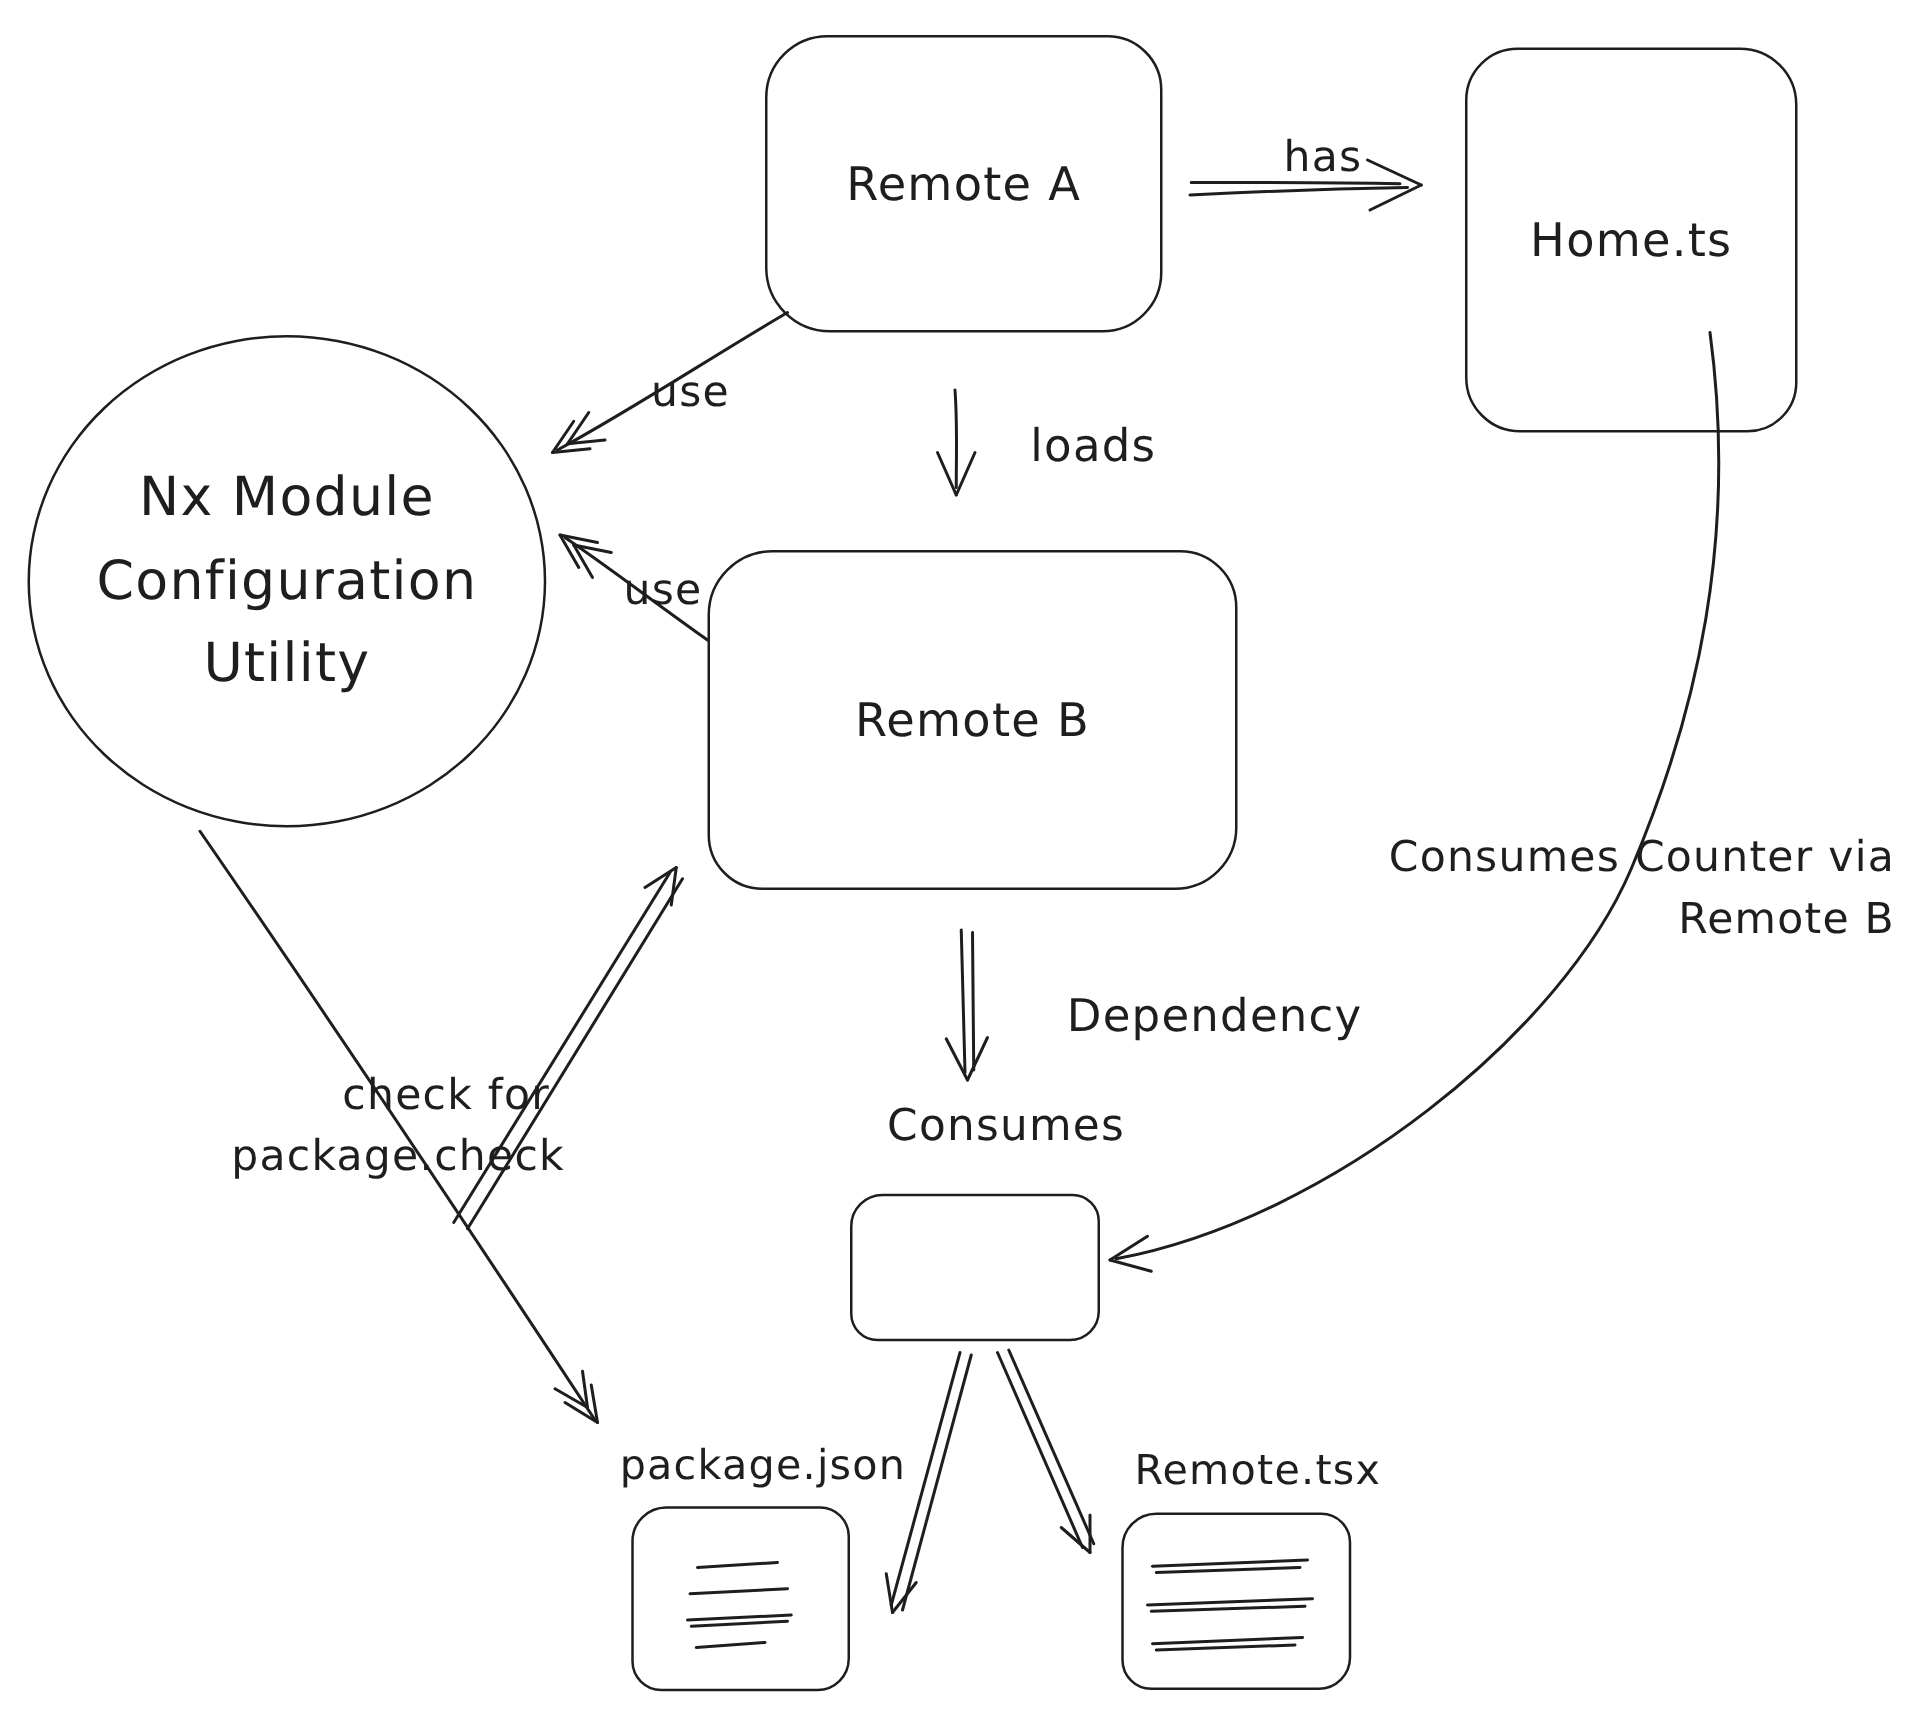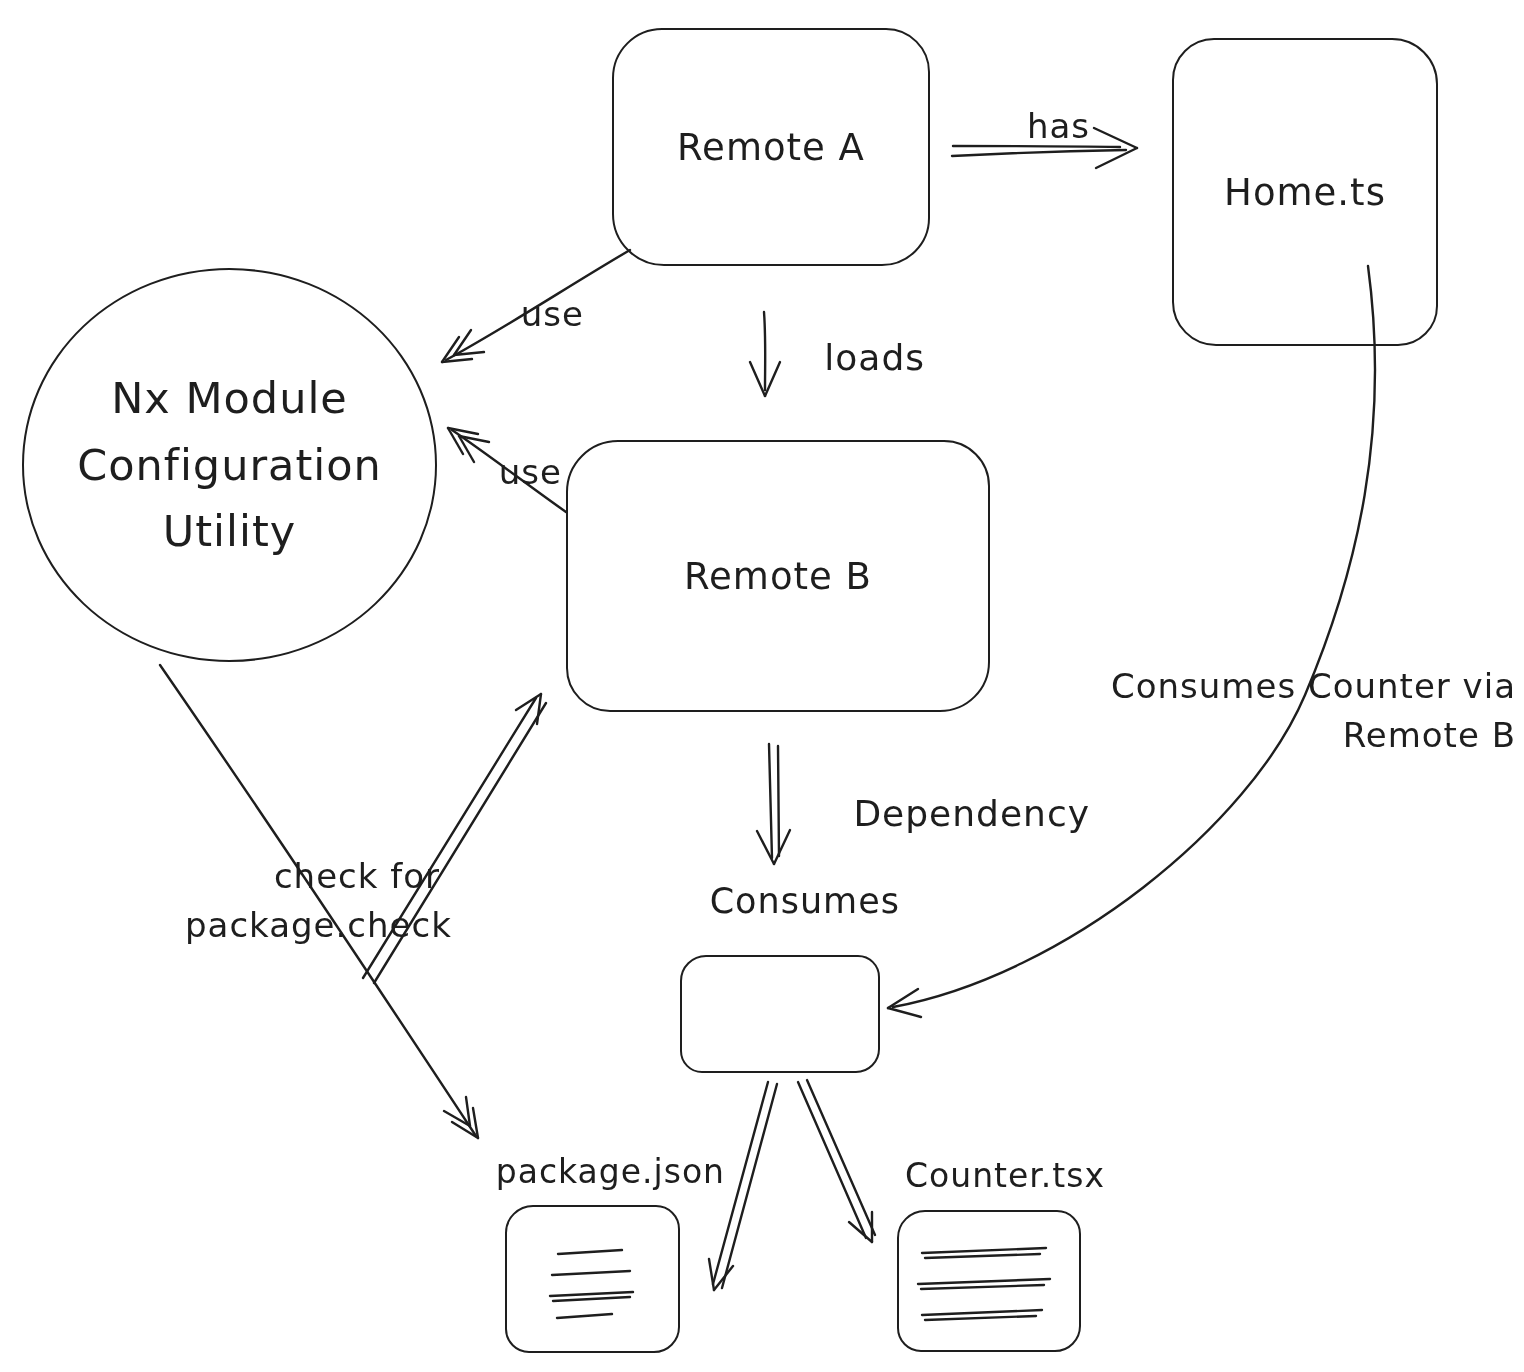--- a/index.html
+++ b/index.html
@@ -195,15 +195,15 @@
   <div class="label edge-label lbl-loads">loads</div>
   <div class="label edge-label lbl-use-a">use</div>
   <div class="label edge-label lbl-use-b">use</div>
   <div class="label edge-label lbl-dependency">Dependency</div>
   <div class="label edge-label lbl-consumes">Consumes Counter via
 Remote B</div>
   <div class="label edge-label lbl-check">check for
 package.check</div>
   <div class="label lbl-counter">Consumes</div>
   <div class="label lbl-pkg">package.json</div>
-  <div class="label lbl-tsx">Counter.tsx</div>
+  <div class="label lbl-tsx">Remote.tsx</div>
 
 </div>
 
 </body></html>

